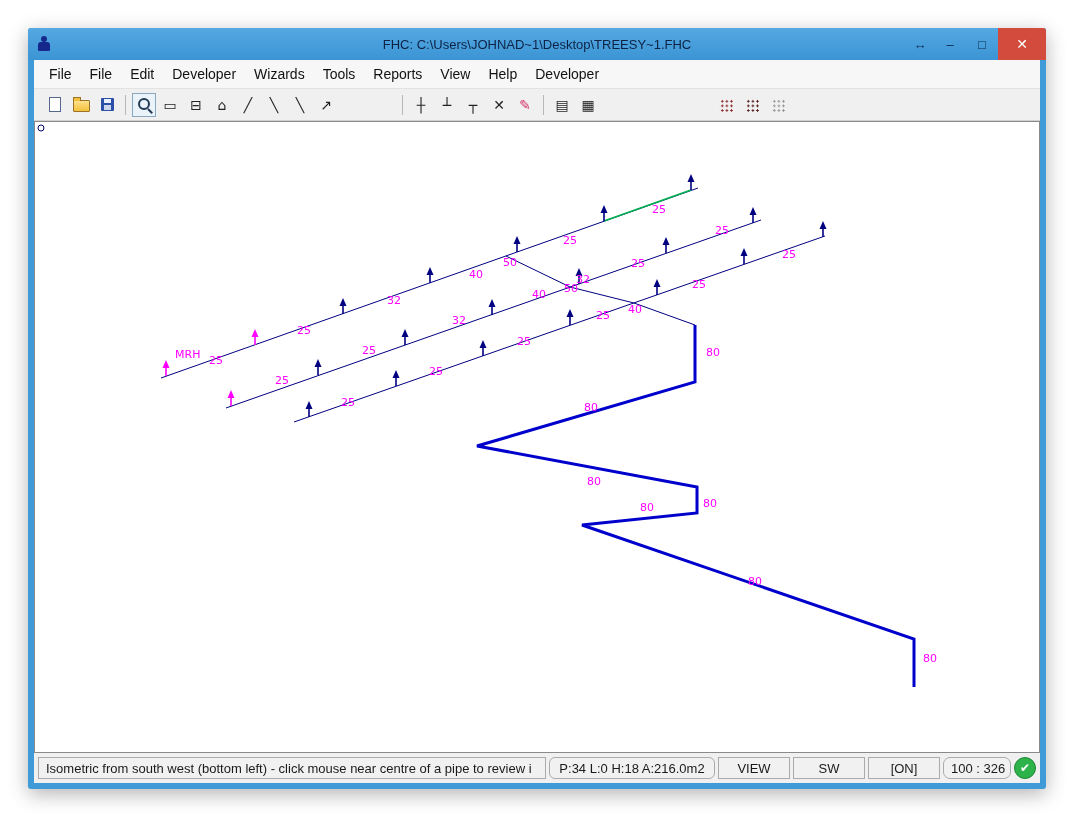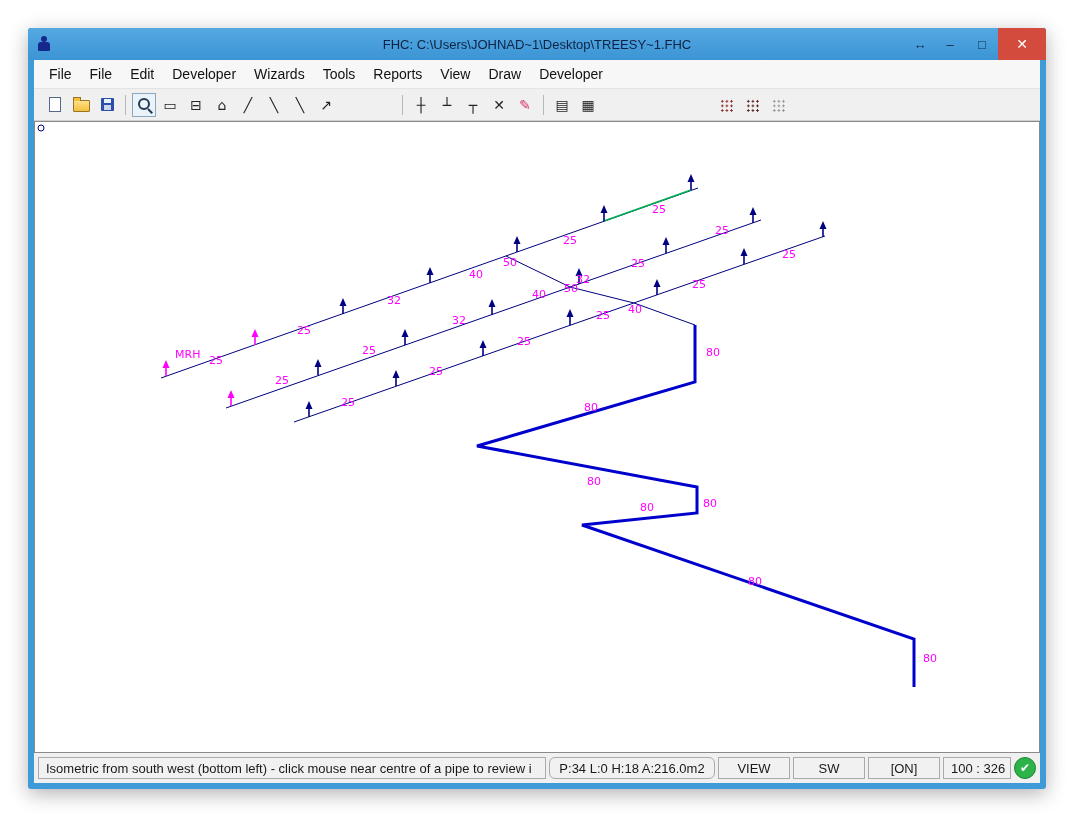--- a/index.html
+++ b/index.html
@@ -44,21 +44,21 @@
   .ic-dots.dots-c{background-image:radial-gradient(#979797 1.2px,transparent 1.3px);}
   
   .canvas{height:630px;background:#ffffff;border:1px solid #8a8a8a;overflow:hidden;}
   svg text{font-family:"DejaVu Sans",sans-serif;}
   
   .statusbar{height:30px;display:flex;align-items:center;gap:3px;padding:2px 4px;background:#f0f0f0;box-sizing:border-box;}
   .spanel{border:1px solid #ababab;background:#f1f1f1;font-size:13px;color:#1a1a1a;height:22px;line-height:22px;padding:0 7px;white-space:nowrap;overflow:hidden;box-sizing:border-box;}
   .spanel.hint{flex:1;}
   .spanel.stats{width:166px;text-align:center;border-radius:6px;}
   .spanel.small{width:72px;text-align:center;}
-  .spanel.scale{width:68px;text-align:right;}
+  .spanel.scale{width:68px;text-align:right;border-radius:7px;}
   .scheck{width:20px;height:20px;border-radius:50%;background:#2db34a;border:1px solid #1d8536;color:#fff;font-size:12px;display:flex;align-items:center;justify-content:center;}
 </style>
 </head>
 <body>
 
 <div class="window">
 
   <div class="titlebar">
     <div class="app-icon"></div>
     <div class="title">FHC: C:\Users\JOHNAD~1\Desktop\TREESY~1.FHC</div>
@@ -74,21 +74,21 @@
 
     <div class="menubar">
         <span class="menu-item">File</span>
         <span class="menu-item">File</span>
         <span class="menu-item">Edit</span>
         <span class="menu-item">Developer</span>
         <span class="menu-item">Wizards</span>
         <span class="menu-item">Tools</span>
         <span class="menu-item">Reports</span>
         <span class="menu-item">View</span>
-        <span class="menu-item">Draw</span>
+        <span class="menu-item">Help</span>
         <span class="menu-item">Developer</span>
       </div>
 
     <div class="toolbar">
       <button class="tbtn">
           <span class="ic ic-new"></span>
         </button>
       <button class="tbtn">
           <span class="ic ic-open"></span>
         </button>

